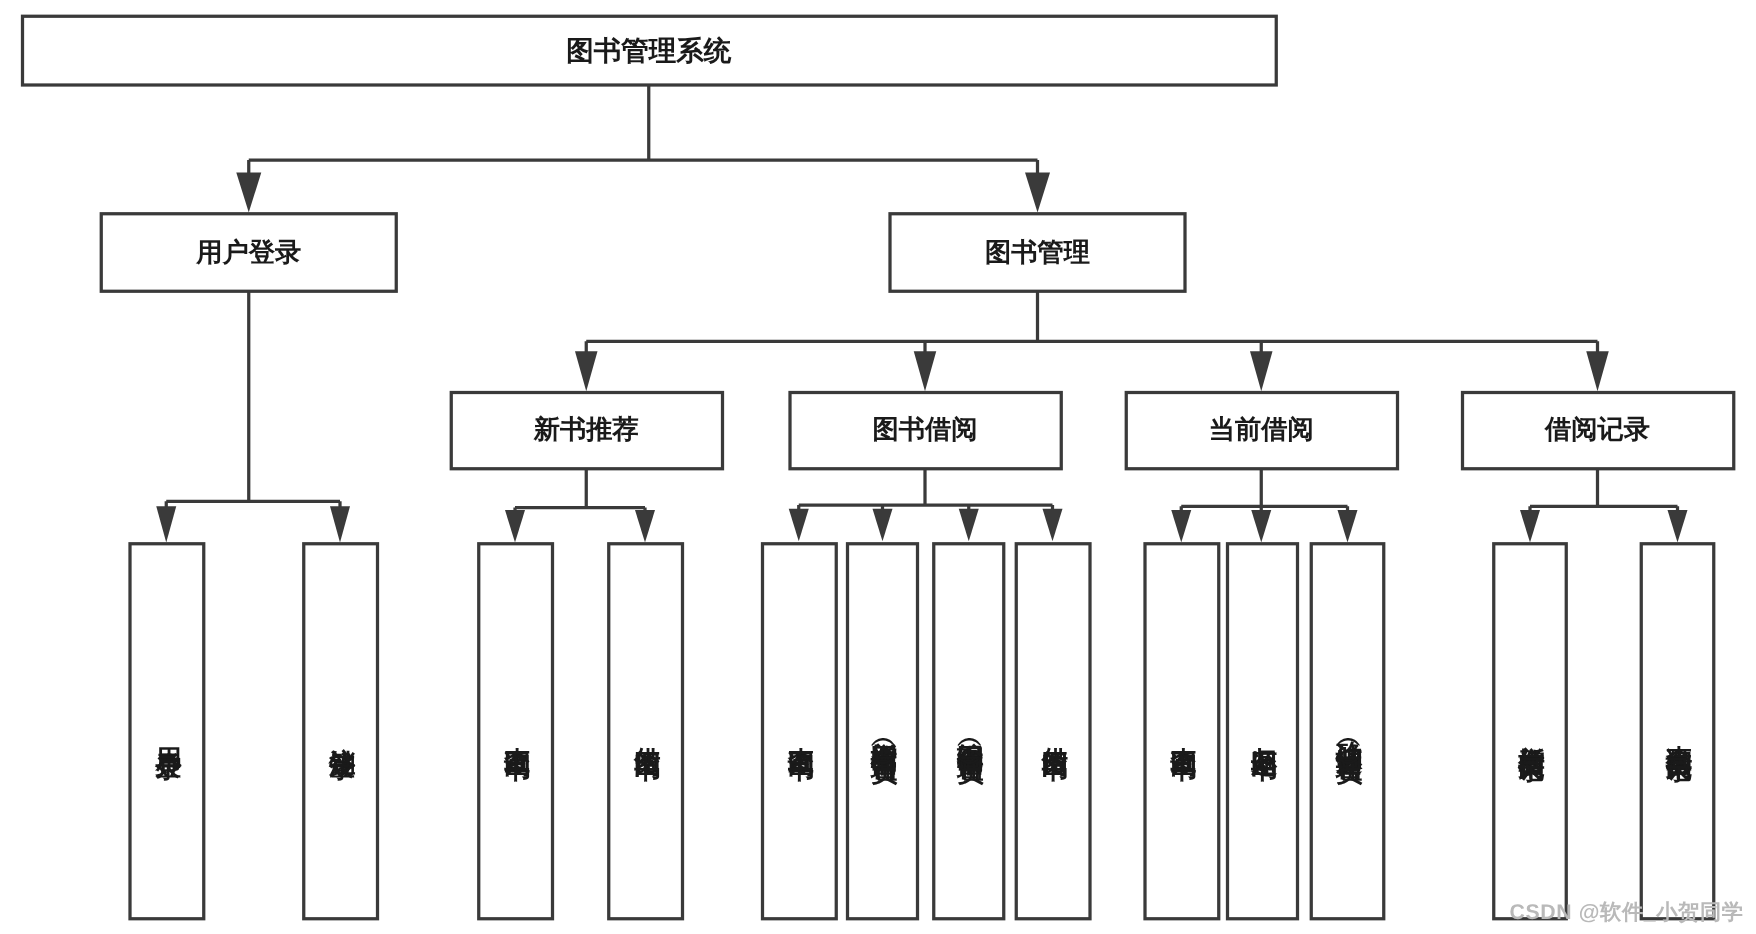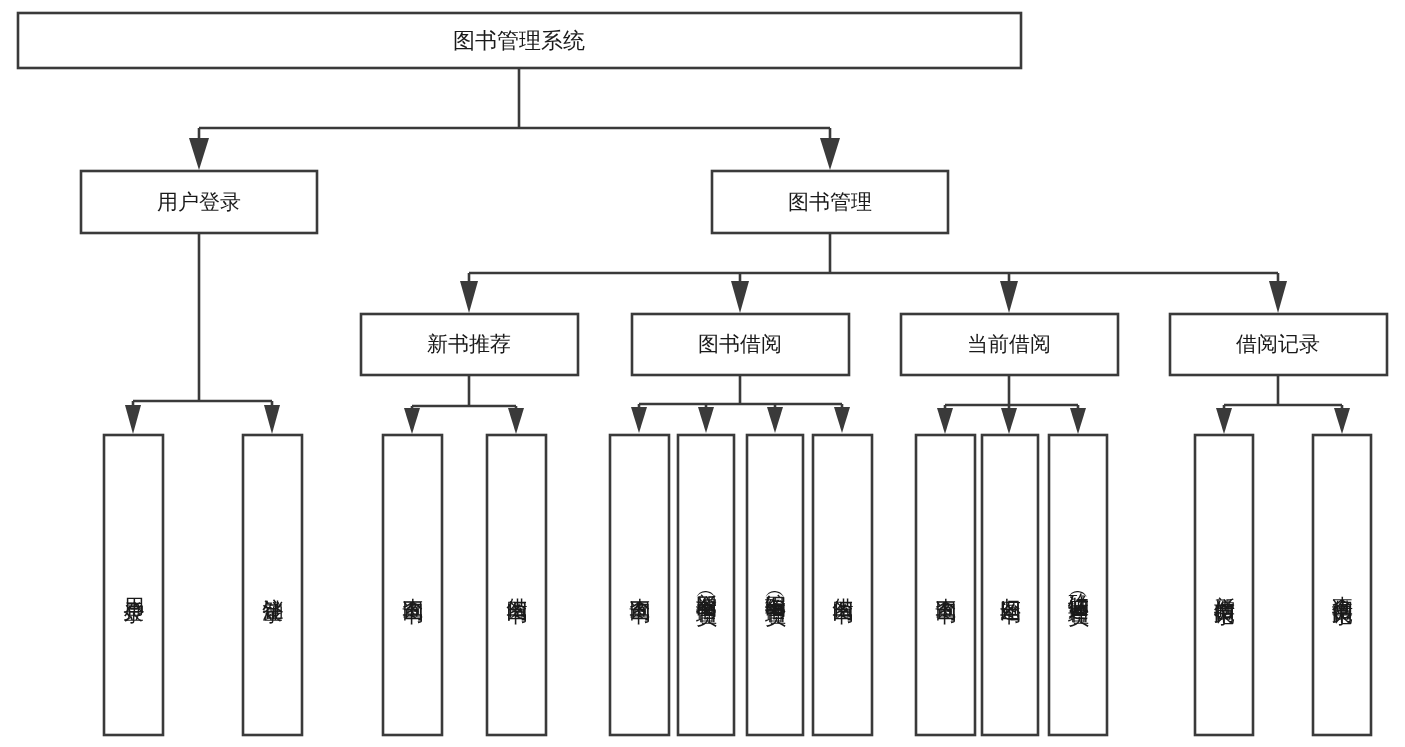--- a/index.html
+++ b/index.html
@@ -13,20 +13,21 @@
     font-family: "Liberation Sans", "DejaVu Sans", sans-serif;
     overflow: hidden;
     position: relative;
   }
   #diagram-root {
     position: absolute;
     left: 0;
     top: 0;
     width: 1405px;
     height: 747px;
+    font-weight: bold;
   }
   svg.diagram {
     display: block;
     width: 1405px;
     height: 747px;
   }
   .node-box {
     fill: #ffffff;
     stroke: #3a3a3a;
     stroke-width: 2.6;
@@ -229,13 +230,14 @@
   <div class="vtext-wrap" style="left:747px; top:435px; width:56px; height:300px;">编辑图书（管理员）</div>
   <div class="vtext-wrap" style="left:813px; top:435px; width:59px; height:300px;">借阅图书</div>
 
   <div class="vtext-wrap" style="left:916px; top:435px; width:59px; height:300px;">查询图书</div>
   <div class="vtext-wrap" style="left:982px; top:435px; width:56px; height:300px;">归还图书</div>
   <div class="vtext-wrap" style="left:1049px; top:435px; width:58px; height:300px;">确认归还（管理员）</div>
 
   <div class="vtext-wrap" style="left:1195px; top:435px; width:58px; height:300px;">新增借阅记录</div>
   <div class="vtext-wrap" style="left:1313px; top:435px; width:58px; height:300px;">查询借阅记录</div>
 
+  <div id="watermark">CSDN @软件_小贺同学</div>
 </div>
 
 </body></html>

